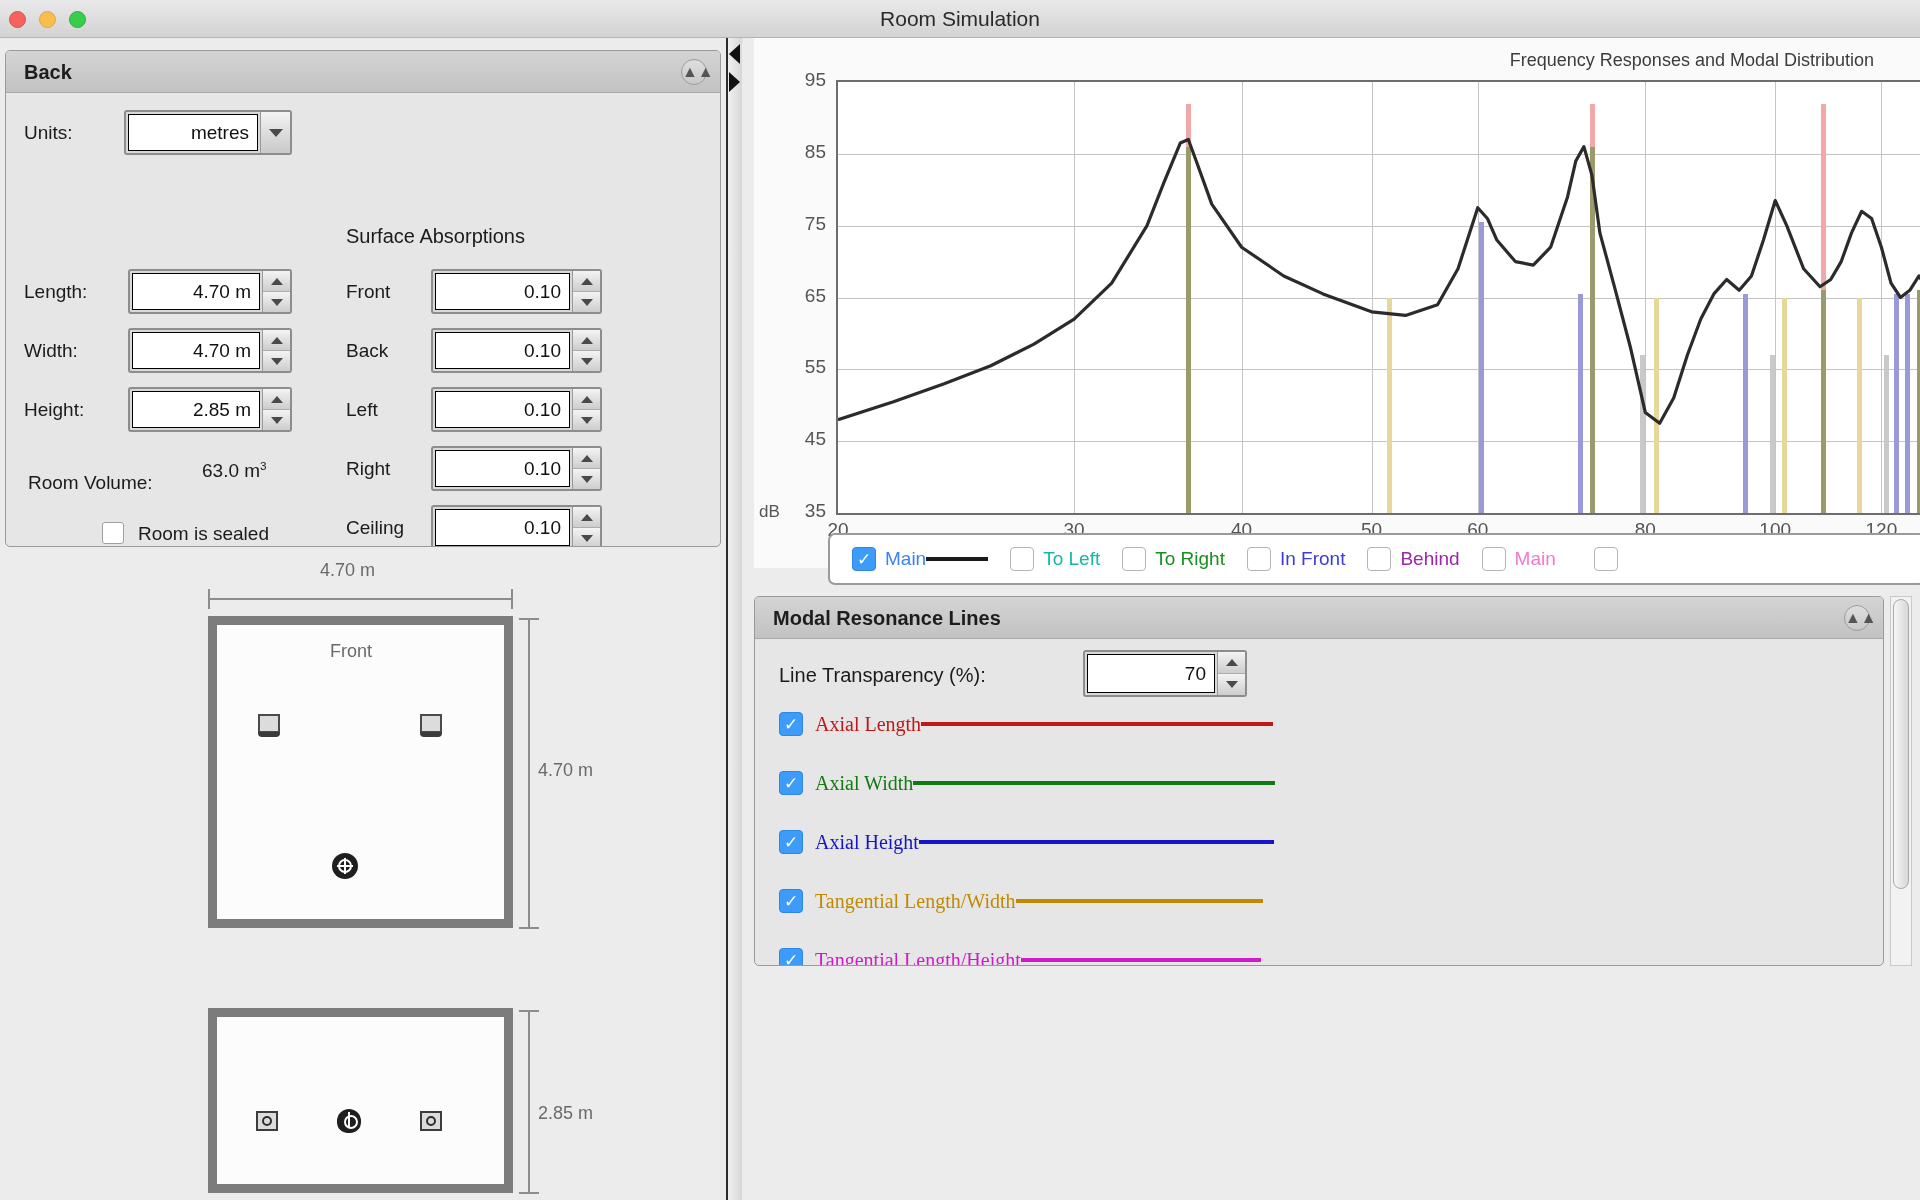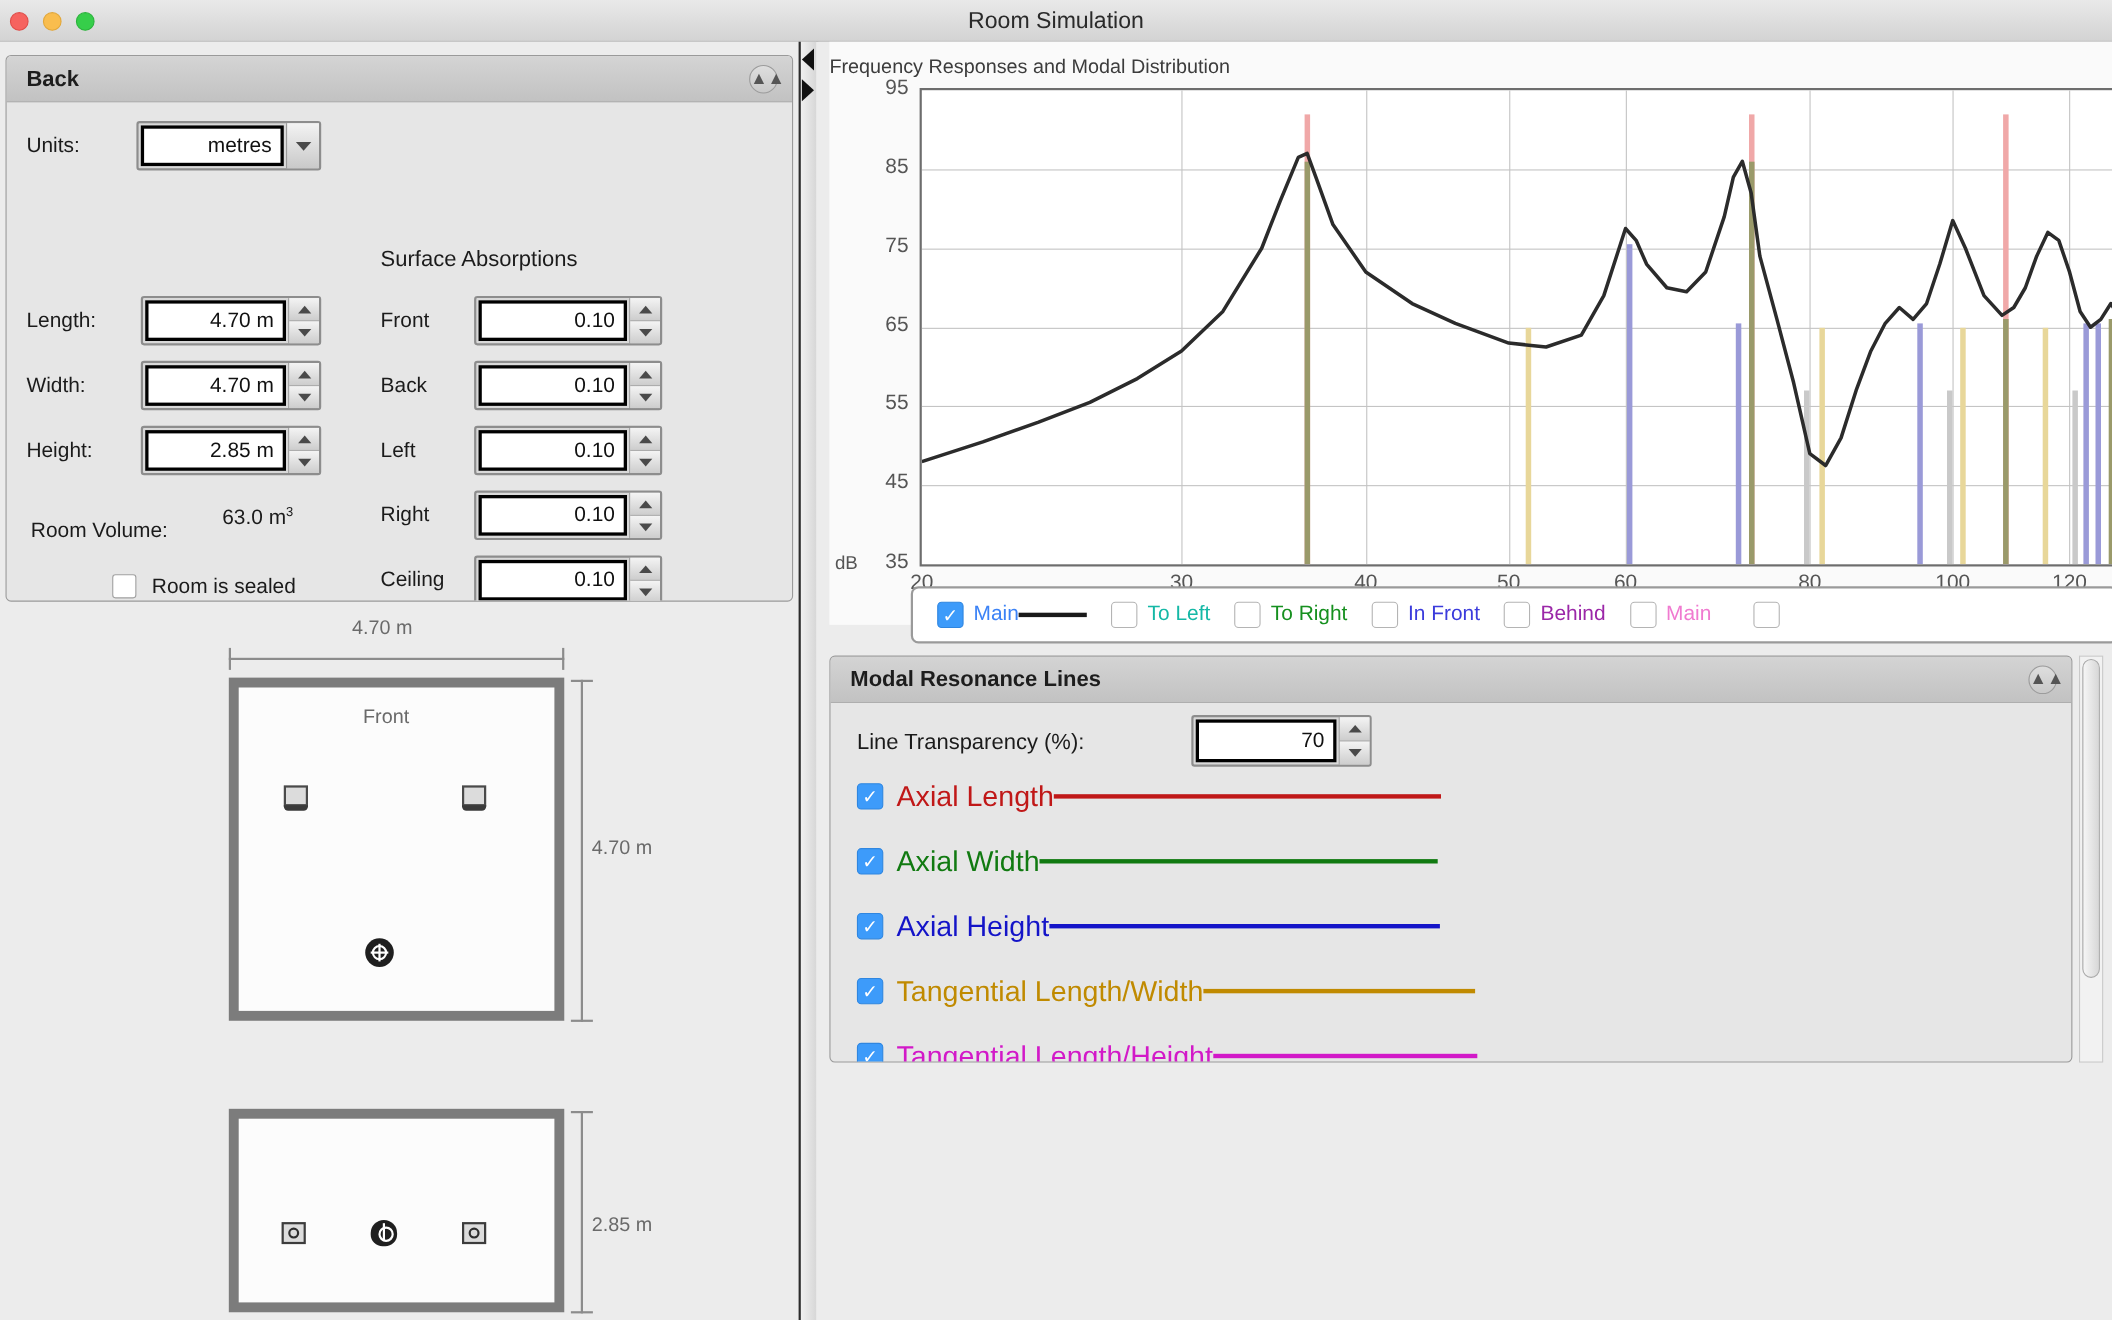--- a/index.html
+++ b/index.html
@@ -70,21 +70,21 @@
     position: absolute;
     border: 2px solid #8d8d8d;
     background: #d9d9d9;
     border-radius: 3px;
     display: flex;
   }
   .field-text {
     flex: 1;
     background: #ffffff;
     margin: 2px;
-    border: 3px solid #000000;
+    border: 1px solid #000000;
     text-align: right;
     font-size: 19px;
     color: #111;
     padding-right: 8px;
     display: flex; align-items: center; justify-content: flex-end;
     overflow: hidden; white-space: nowrap;
   }
   .combo-arrow {
     width: 30px;
     background: linear-gradient(to bottom,#f3f3f3,#c9c9c9);
@@ -176,21 +176,21 @@
     position: absolute; left: 744px; top: 38px; width: 1176px; height: 1162px;
     background: #ececec;
   }
 
   
   #chartwrap {
     position: absolute; left: 10px; top: 0px; width: 1176px; height: 530px;
     background: #fafafa;
   }
   #chart-title {
-    position: absolute; left: 0; top: 12px; width: 1120px; text-align: left;
+    position: absolute; left: 0; top: 12px; width: 1120px; text-align: right;
     font-size: 18px; color: #3c3c3c;
   }
   #plot {
     position: absolute; left: 82px; top: 42px; width: 1094px; height: 435px;
     background: #ffffff; border: 2px solid #6d6d6d;
     overflow: hidden;
   }
   .gl-h { position: absolute; left: 0; width: 100%; height: 1px; background: #c4c4c4; }
   .gl-v { position: absolute; top: 0; width: 1px; height: 100%; background: #c4c4c4; }
   .ytick { position: absolute; right: 0; text-align: right; font-size: 19px; color: #555; }
@@ -218,21 +218,21 @@
   
   #modal-panel { left: 10px; top: 558px; width: 1130px; height: 370px; }
   #modal-body { position: absolute; left: 0; top: 43px; width: 1128px; height: 325px; }
 
   .mline-row { position: absolute; left: 24px; height: 26px; display: flex; align-items: center; }
   .m-chk {
     width: 24px; height: 24px; border-radius: 4px; background: #3d9bfa;
     border: 1px solid #2f86e0; display: flex; align-items: center;
     justify-content: center; color: #fff; font-size: 17px; flex: none;
   }
-  .m-label { font-size: 26px; margin-left: 12px; white-space: nowrap; }
+  .m-label { font-size: 20px; margin-left: 12px; white-space: nowrap; font-family: Liberation Serif, serif; }
   .m-line { height: 4px; flex: none; }
 
   
   #vscroll {
     position: absolute; left: 1146px; top: 558px; width: 22px; height: 370px;
     background: #f2f2f2; border: 1px solid #c9c9c9;
   }
   #vthumb { position: absolute; left: 2px; top: 2px; width: 16px; height: 290px;
     background: linear-gradient(to right,#f6f6f6,#d7d7d7); border: 1px solid #a9a9a9; border-radius: 8px; }
 

